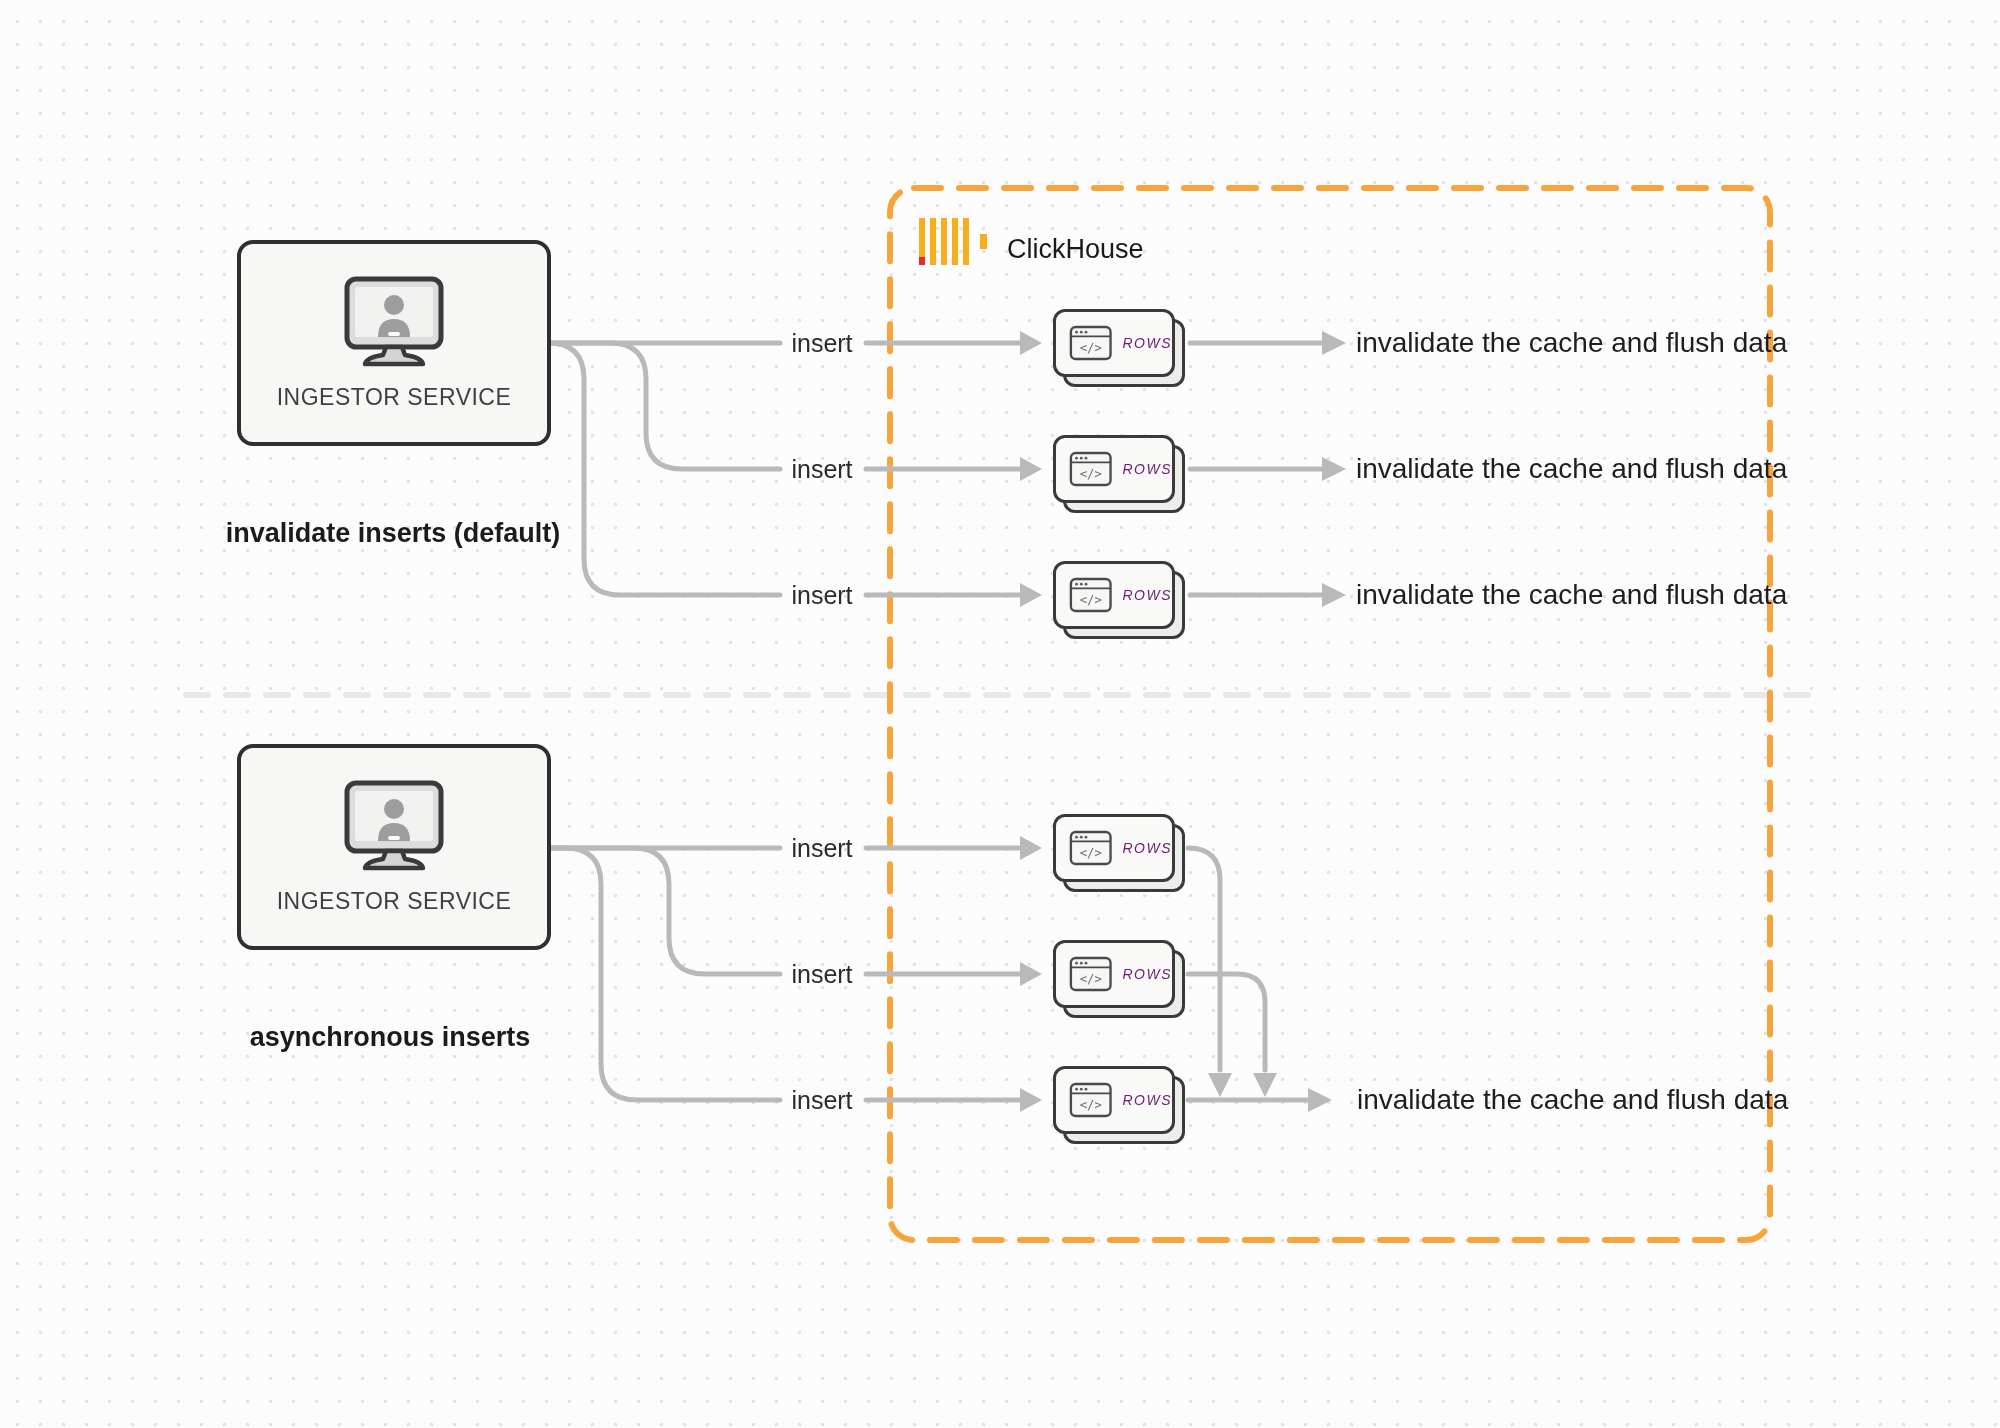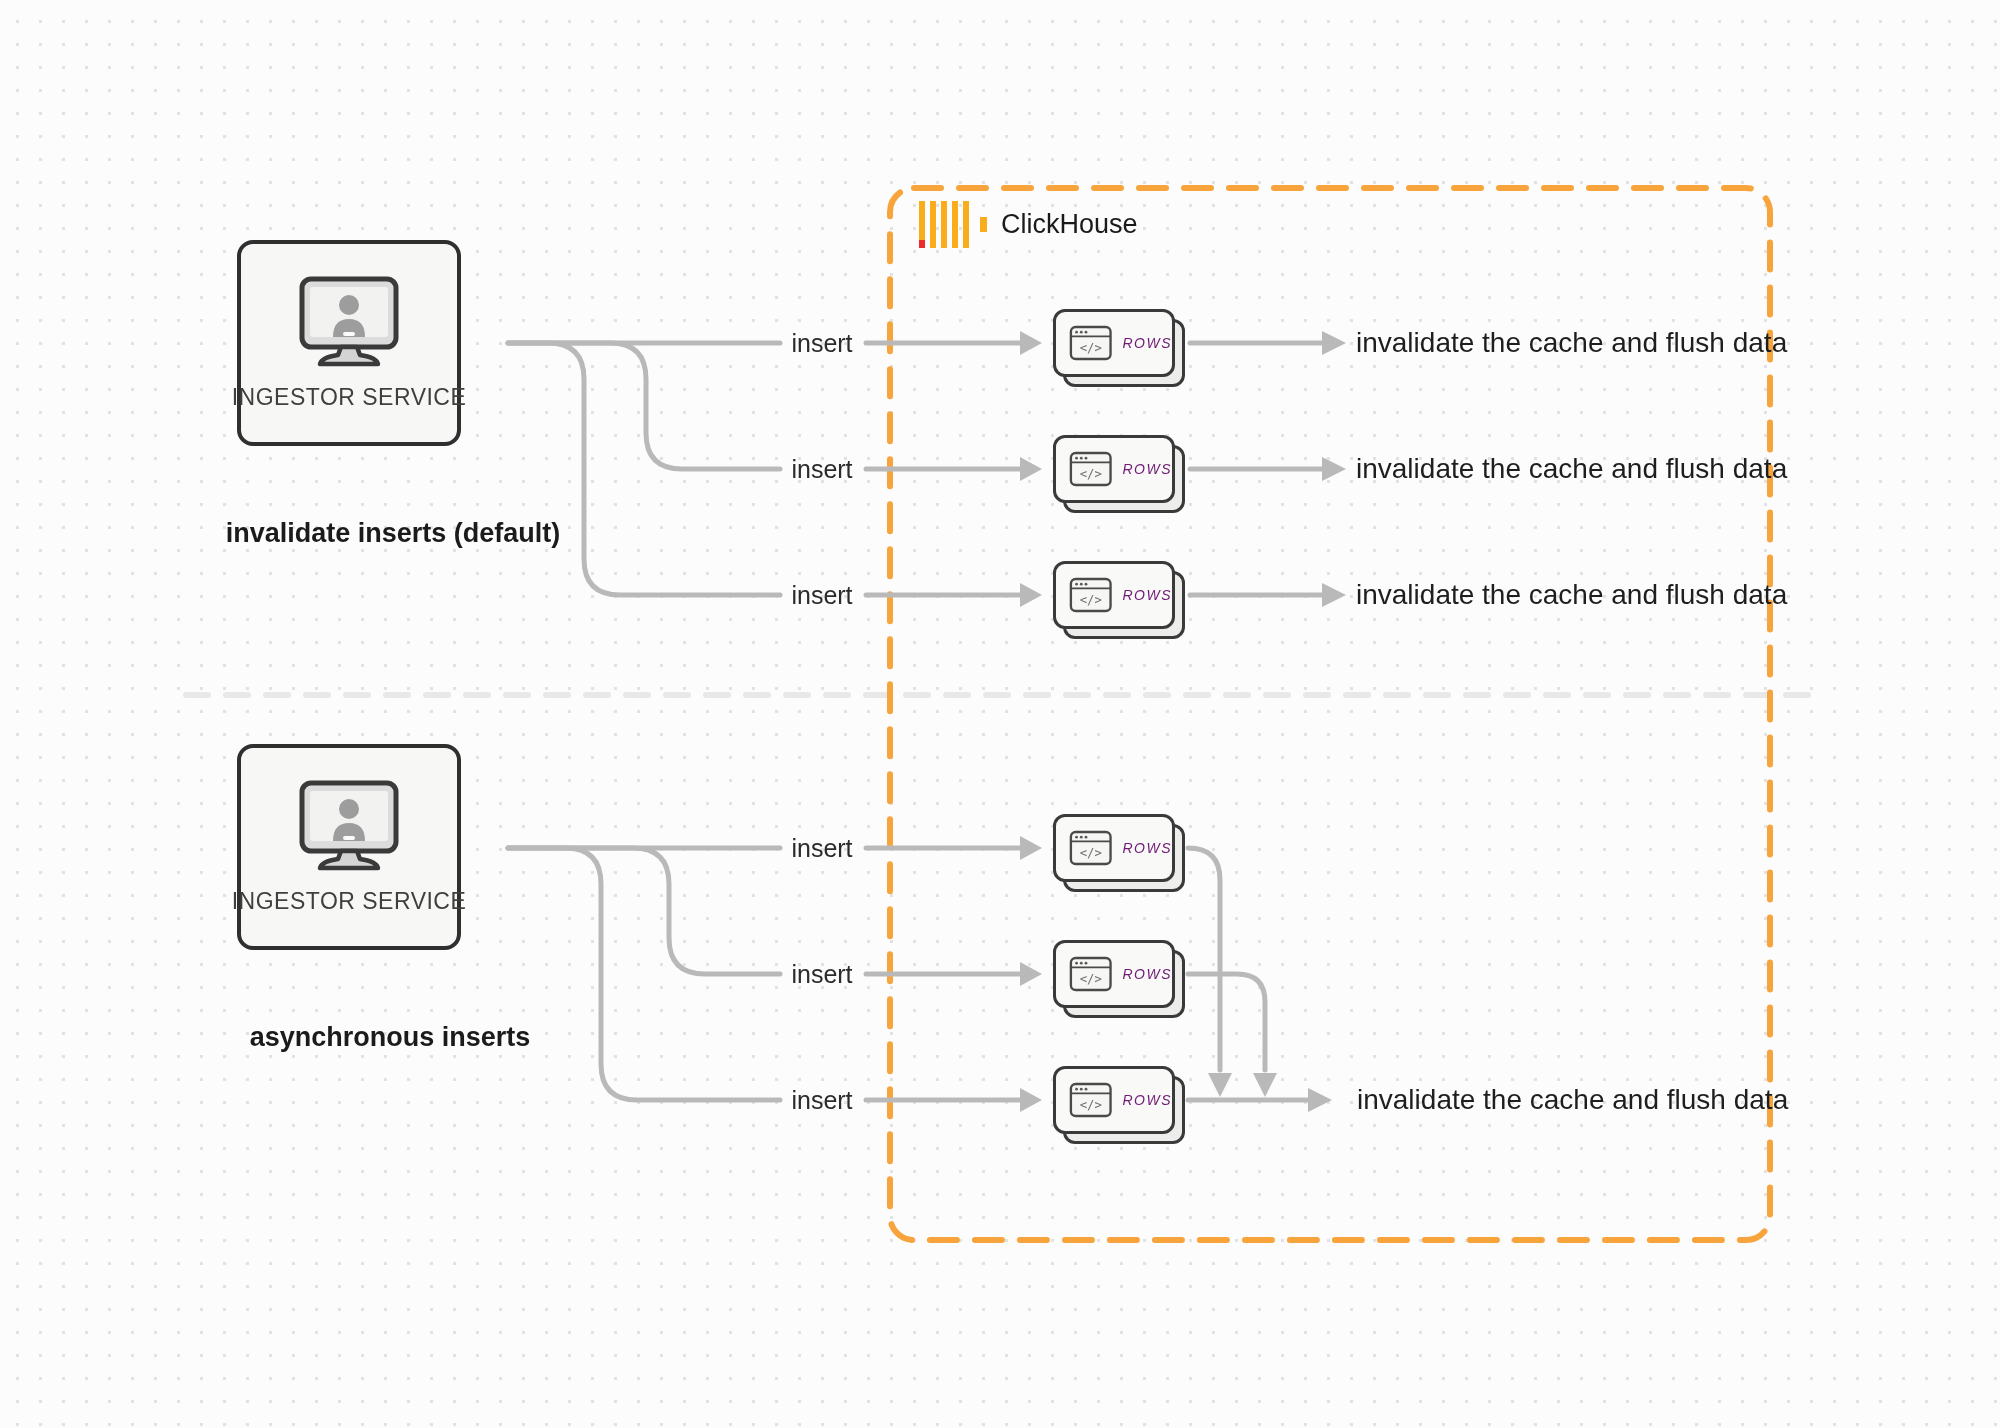--- a/index.html
+++ b/index.html
@@ -15,21 +15,21 @@
     background-position: 6px 10px;
     overflow: hidden;
   }
 
   .wires { position: absolute; left: 0; top: 0; z-index: 1; }
 
   
   .actor-box {
     position: absolute;
     left: 237px;
-    width: 224px;
+    width: 314px;
     height: 206px;
     box-sizing: border-box;
     background: #f7f7f5;
     border: 4px solid #2f2f2f;
     border-radius: 16px;
     z-index: 3;
     display: flex;
     flex-direction: column;
     align-items: center;
     justify-content: flex-start;
@@ -55,24 +55,25 @@
     white-space: nowrap;
     z-index: 3;
   }
   .caption.sync  { left: 393px; top: 533px; }
   .caption.async { left: 390px; top: 1037px; }
 
   
   .ch-logo {
     position: absolute;
     left: 919px;
-    top: 201px;
+    top: 218px;
     display: flex;
-    align-items: center;
+    align-items: flex-end;
     z-index: 3;
+    gap: 6px;
   }
   .ch-bars { display: flex; align-items: center; }
   .ch-bar {
     width: 6px; height: 47px;
     background: #faad1c;
     margin-right: 5px;
     position: relative;
   }
   .ch-bar.first::after {
     content: "";

